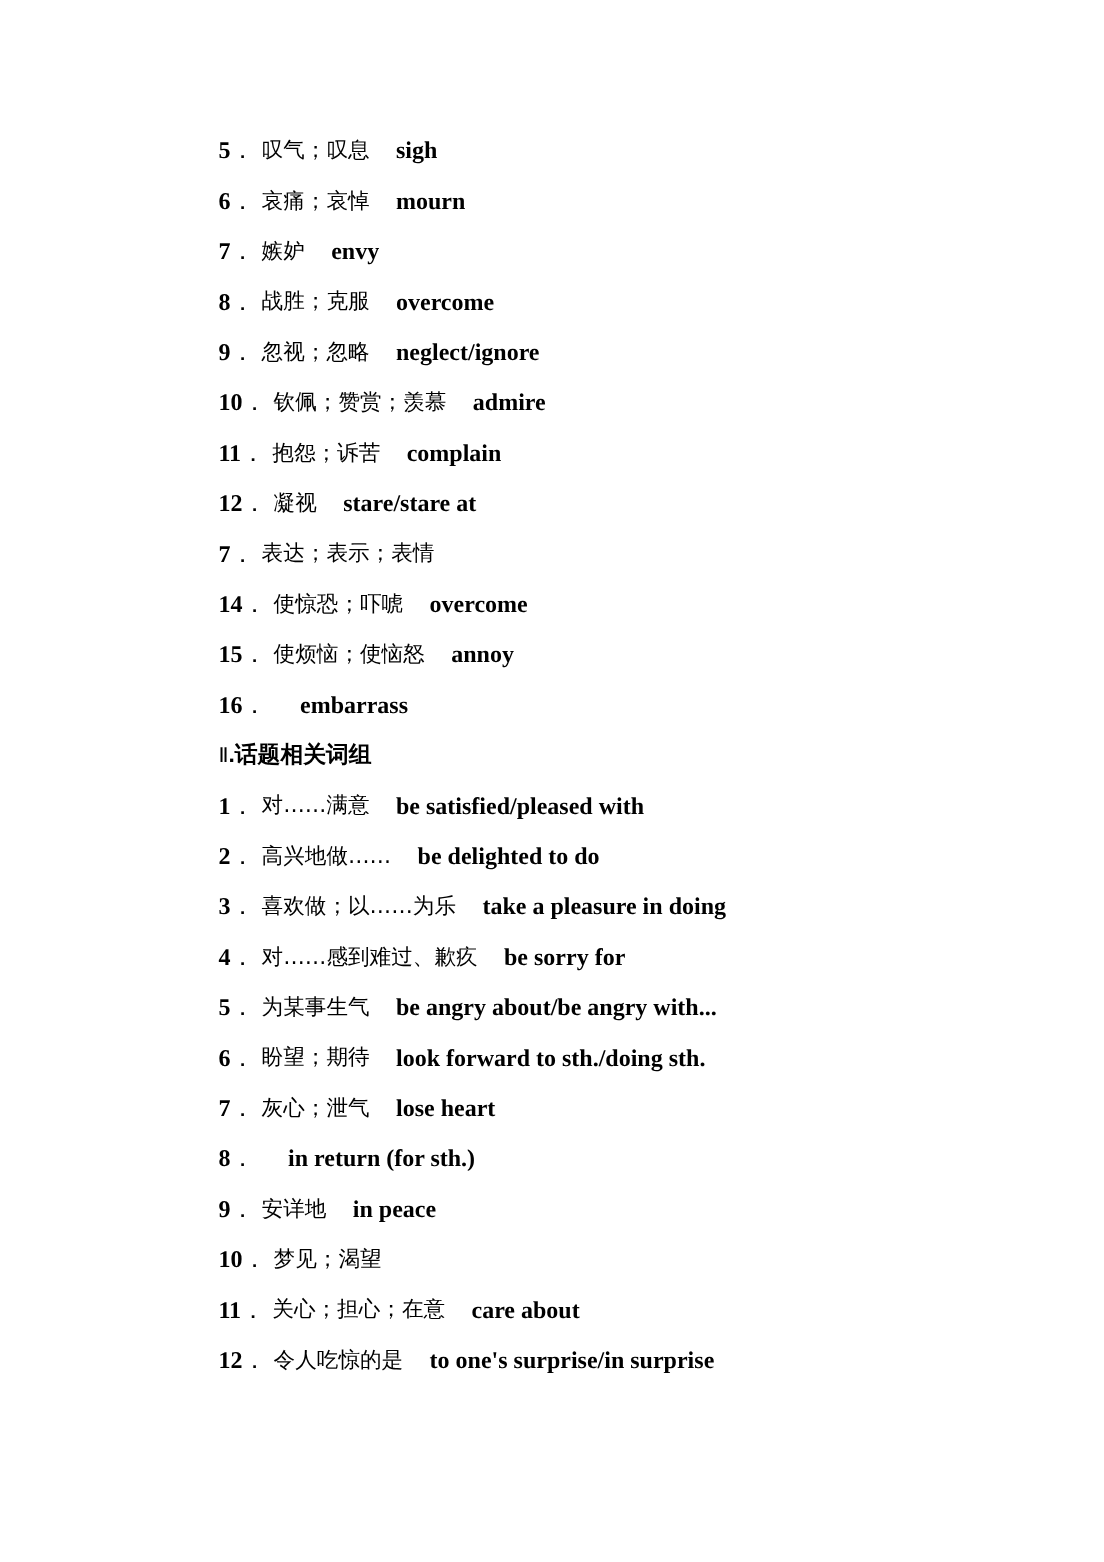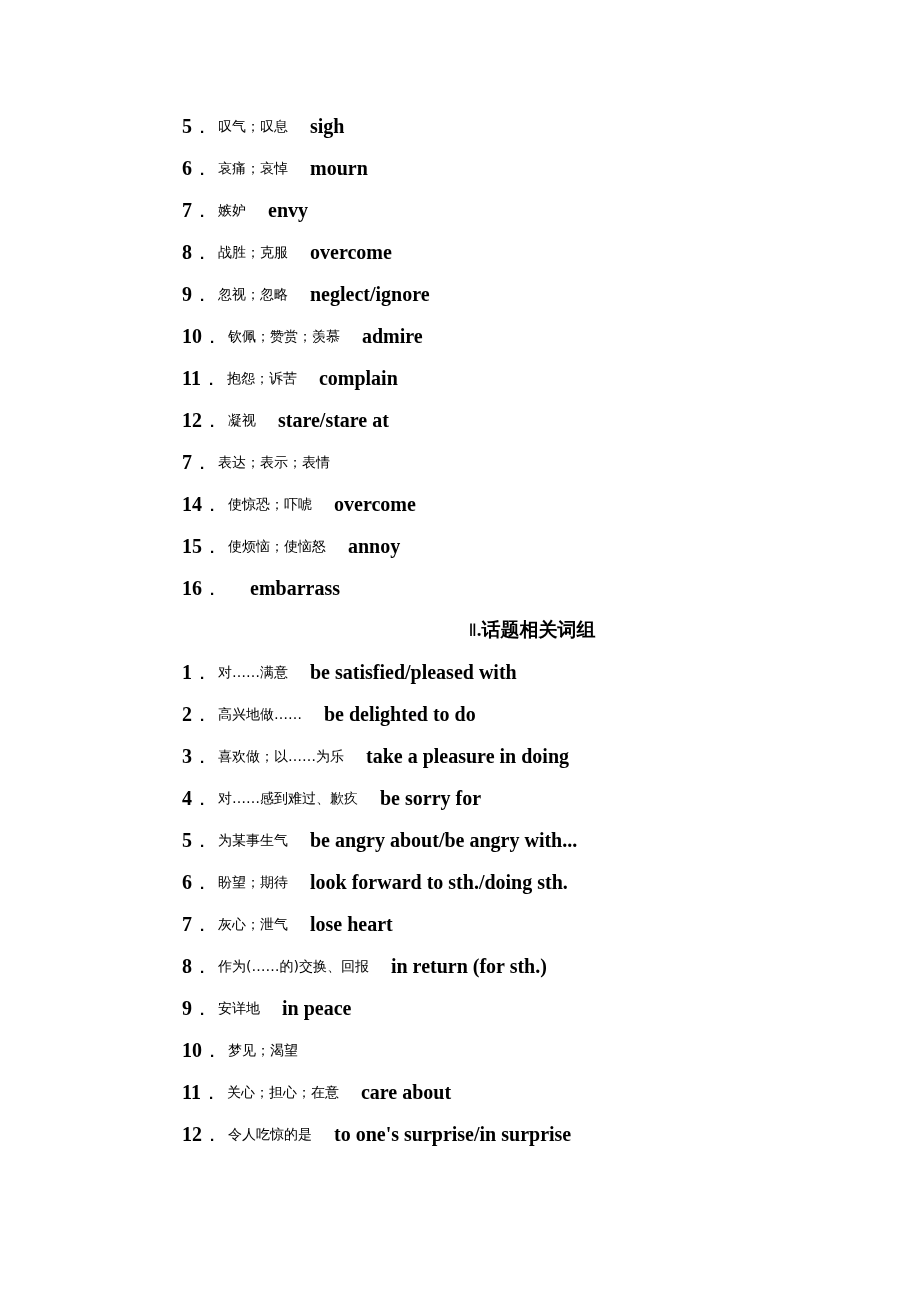--- a/index.html
+++ b/index.html
@@ -33,36 +33,35 @@
       font-weight: bold;
       font-family: "Liberation Serif", serif;
     }
     .dot {
       font-weight: normal;
       margin-right: 6px;
     }
     .zh {
       font-family: "DejaVu Sans", "Liberation Sans", sans-serif;
       font-weight: normal;
-      font-size: 14px;
+      font-size: 18px;
     }
     .en {
       font-weight: bold;
       font-family: "Liberation Serif", serif;
       margin-left: 22px;
       text-align: center;
     }
     .heading {
       height: 42px;
       line-height: 42px;
-      font-family: Liberation Serif, serif;
+      font-family: Liberation Sans, sans-serif;
       font-weight: bold;
       font-size: 19px;
       white-space: nowrap;
-      text-align: center;
     }
     .heading .roman {
       font-weight: normal;
       font-size: 17px;
     }
   </style>
 </head>
 <body>
 
 <div class="page">
@@ -181,21 +180,20 @@
       </div>
     <div class="line">
         <span class="num">7</span>
         <span class="dot">．</span>
         <span class="zh">灰心；泄气</span>
         <span class="en">lose heart</span>
       </div>
     <div class="line">
         <span class="num">8</span>
         <span class="dot">．</span>
-        <span class="zh">作为(……的)交换、回报</span>
         <span class="en">in return (for sth.)</span>
       </div>
     <div class="line">
         <span class="num">9</span>
         <span class="dot">．</span>
         <span class="zh">安详地</span>
         <span class="en">in peace</span>
       </div>
     <div class="line">
         <span class="num">10</span>

